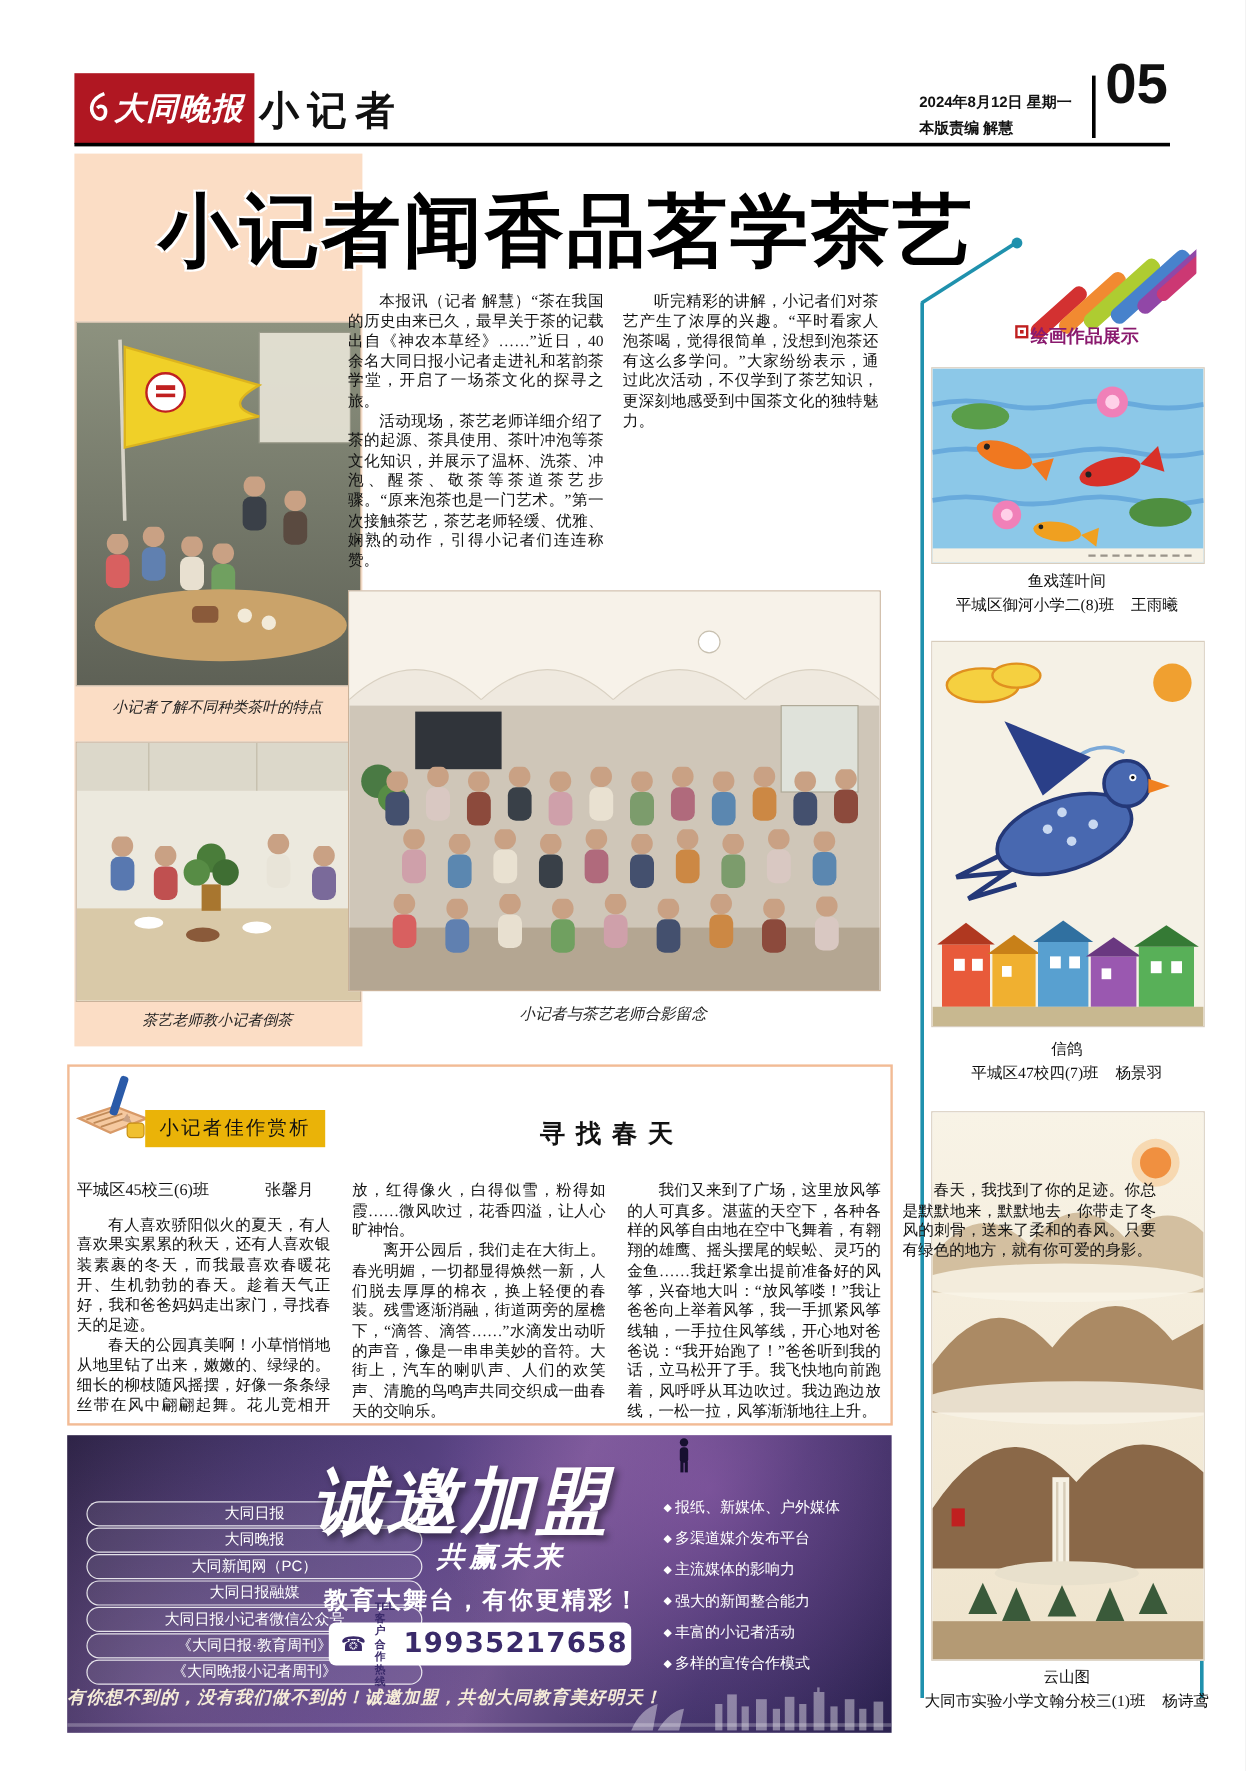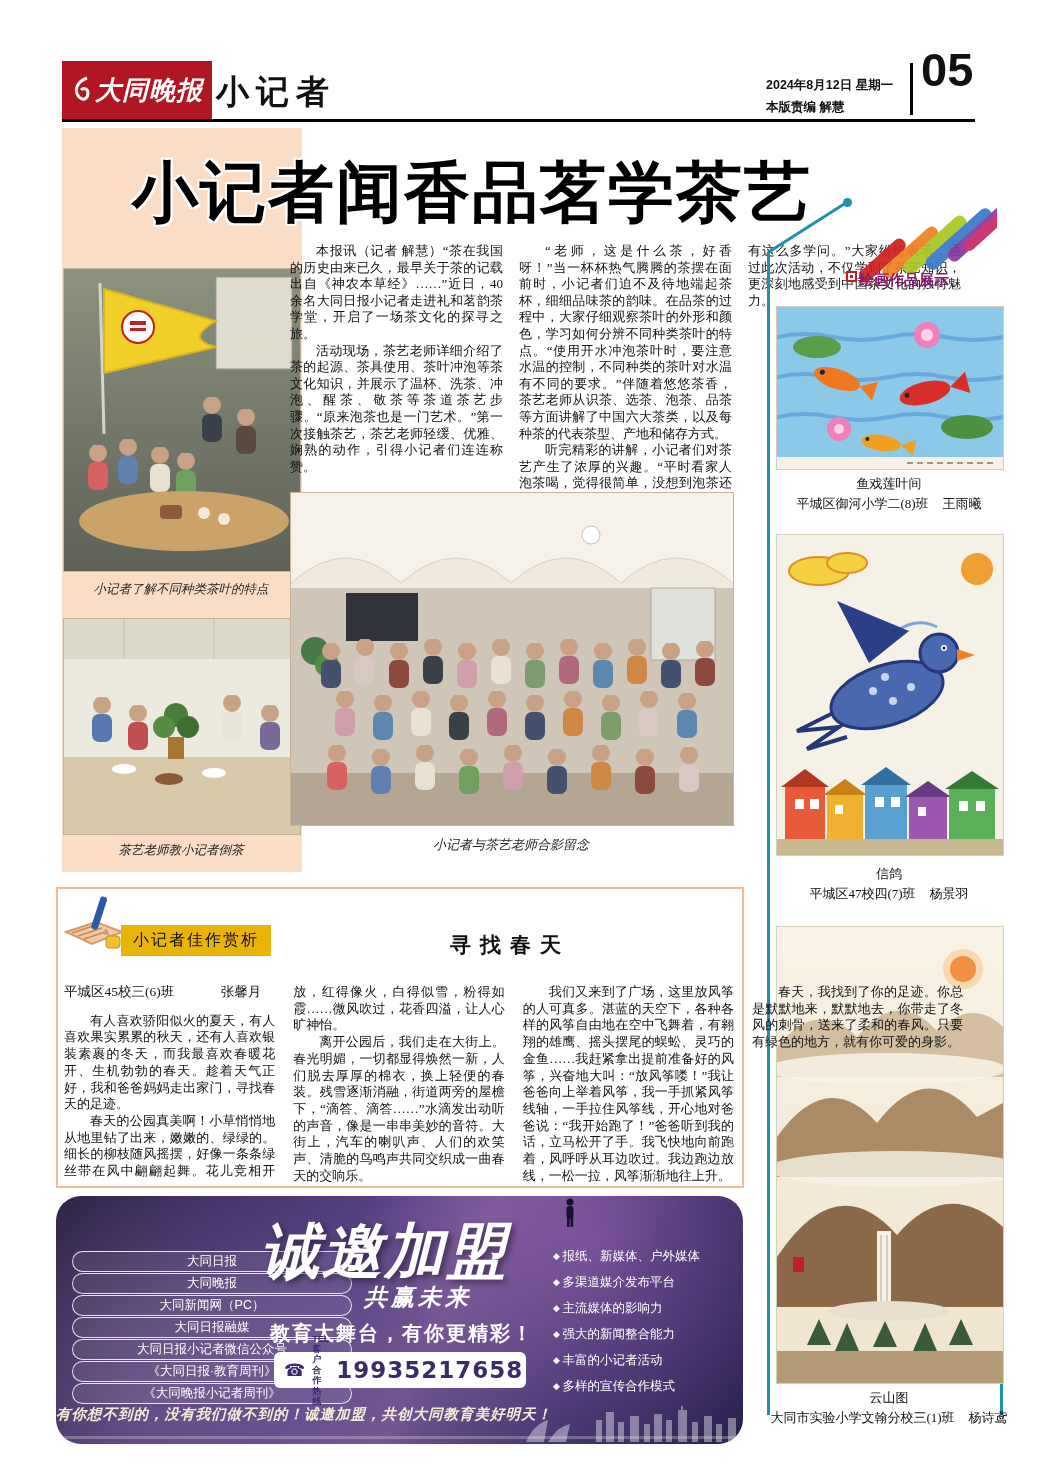--- a/index.html
+++ b/index.html
@@ -72,21 +72,21 @@
   .essay-text{left:64px;top:984px;width:670px;height:202px;column-count:3;column-gap:18px;
     column-fill:auto;font-size:13px;line-height:16.7px;text-align:justify;}
   .essay-text p{margin:0;text-indent:2em;}
   .byline{display:flex;justify-content:space-between;padding:0 14px 0 0;margin-bottom:12px;font-size:13.5px;}
 
   
   .ad{left:56px;top:1196px;width:687px;height:248px;overflow:hidden;color:#fff;
     background:
       radial-gradient(circle at 78% 18%, rgba(200,120,220,.35), transparent 40%),
       radial-gradient(circle at 12% 85%, rgba(240,180,240,.22), transparent 45%),
-      linear-gradient(115deg,#241c3e 0%,#3c2f63 20%,#5a4484 42%,#6f548e 55%,#3f3268 78%,#2c2250 100%); border-radius: 25px;}
+      linear-gradient(115deg,#241c3e 0%,#3c2f63 20%,#5a4484 42%,#6f548e 55%,#3f3268 78%,#2c2250 100%);}
   .ad-pill{position:absolute;left:16px;width:278px;height:19px;border:1px solid rgba(255,255,255,.85);
     border-radius:11px;background:rgba(255,255,255,.07);text-align:center;line-height:19px;
     font-family:"Liberation Sans",sans-serif;font-size:12.5px;color:#fff;}
   .ad-slogan-main{position:absolute;left:204px;top:16px;font-family:"DejaVu Sans",sans-serif;
     font-weight:900;font-style:italic;font-size:60px;letter-spacing:2px;color:#fff;
     text-shadow:3px 3px 6px rgba(0,0,0,.45);}
   .ad-slogan-sub{position:absolute;left:308px;top:86px;font-family:"DejaVu Sans",sans-serif;
     font-weight:900;font-style:italic;font-size:23px;letter-spacing:4px;color:#fff;}
   .ad-stage{position:absolute;left:214px;top:124px;font-family:"DejaVu Sans",sans-serif;
     font-weight:bold;font-size:20px;letter-spacing:2px;color:#fff;}
@@ -173,21 +173,20 @@
       <rect x="104" y="118" width="16" height="22" fill="#a8762f"></rect>
     <ellipse cx="60" cy="150" rx="12" ry="5" fill="#fff"></ellipse>
       <ellipse cx="150" cy="154" rx="12" ry="5" fill="#fff"></ellipse>
     <ellipse cx="105" cy="160" rx="14" ry="6" fill="#8a5a3a"></ellipse>
   </svg>
   <div class="abs cap caption2">茶艺老师教小记者倒茶</div>
 
   <div class="abs article">
     <p>本报讯（记者 解慧）“茶在我国的历史由来已久，最早关于茶的记载出自《神农本草经》……”近日，40余名大同日报小记者走进礼和茗韵茶学堂，开启了一场茶文化的探寻之旅。</p>
     <p>活动现场，茶艺老师详细介绍了茶的起源、茶具使用、茶叶冲泡等茶文化知识，并展示了温杯、洗茶、冲泡、醒茶、敬茶等茶道茶艺步骤。“原来泡茶也是一门艺术。”第一次接触茶艺，茶艺老师轻缓、优雅、娴熟的动作，引得小记者们连连称赞。</p>
-    <p>“老师，这是什么茶，好香呀！”当一杯杯热气腾腾的茶摆在面前时，小记者们迫不及待地端起茶杯，细细品味茶的韵味。在品茶的过程中，大家仔细观察茶叶的外形和颜色，学习如何分辨不同种类茶叶的特点。“使用开水冲泡茶叶时，要注意水温的控制，不同种类的茶叶对水温有不同的要求。”伴随着悠悠茶香，茶艺老师从识茶、选茶、泡茶、品茶等方面讲解了中国六大茶类，以及每种茶的代表茶型、产地和储存方式。</p>
     <p>听完精彩的讲解，小记者们对茶艺产生了浓厚的兴趣。“平时看家人泡茶喝，觉得很简单，没想到泡茶还有这么多学问。”大家纷纷表示，通过此次活动，不仅学到了茶艺知识，更深刻地感受到中国茶文化的独特魅力。</p>
   </div>
 
   <svg class="abs photo main-photo" width="442" height="332" viewBox="0 0 442 332">
     <rect width="442" height="332" fill="#cfc6b8"></rect>
     <rect x="0" y="0" width="442" height="95" fill="#efe9df"></rect>
     <path d="M0 90 Q55 40 110 90 Q165 40 220 90 Q275 40 330 90 Q385 40 442 90 L442 0 L0 0 Z" fill="#f7f2e9"></path>
     <path d="M0 90 Q55 40 110 90 M110 90 Q165 40 220 90 M220 90 Q275 40 330 90 M330 90 Q385 40 442 90" stroke="#d9d1c2" fill="none"></path>
     <circle cx="300" cy="42" r="9" fill="#fff" stroke="#c8c0b0"></circle>
     <rect x="55" y="100" width="72" height="48" fill="#30343a"></rect>

